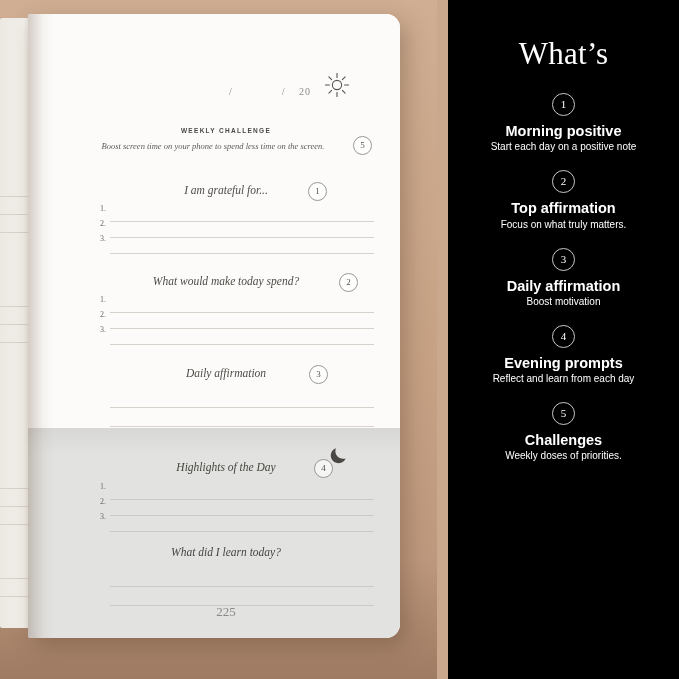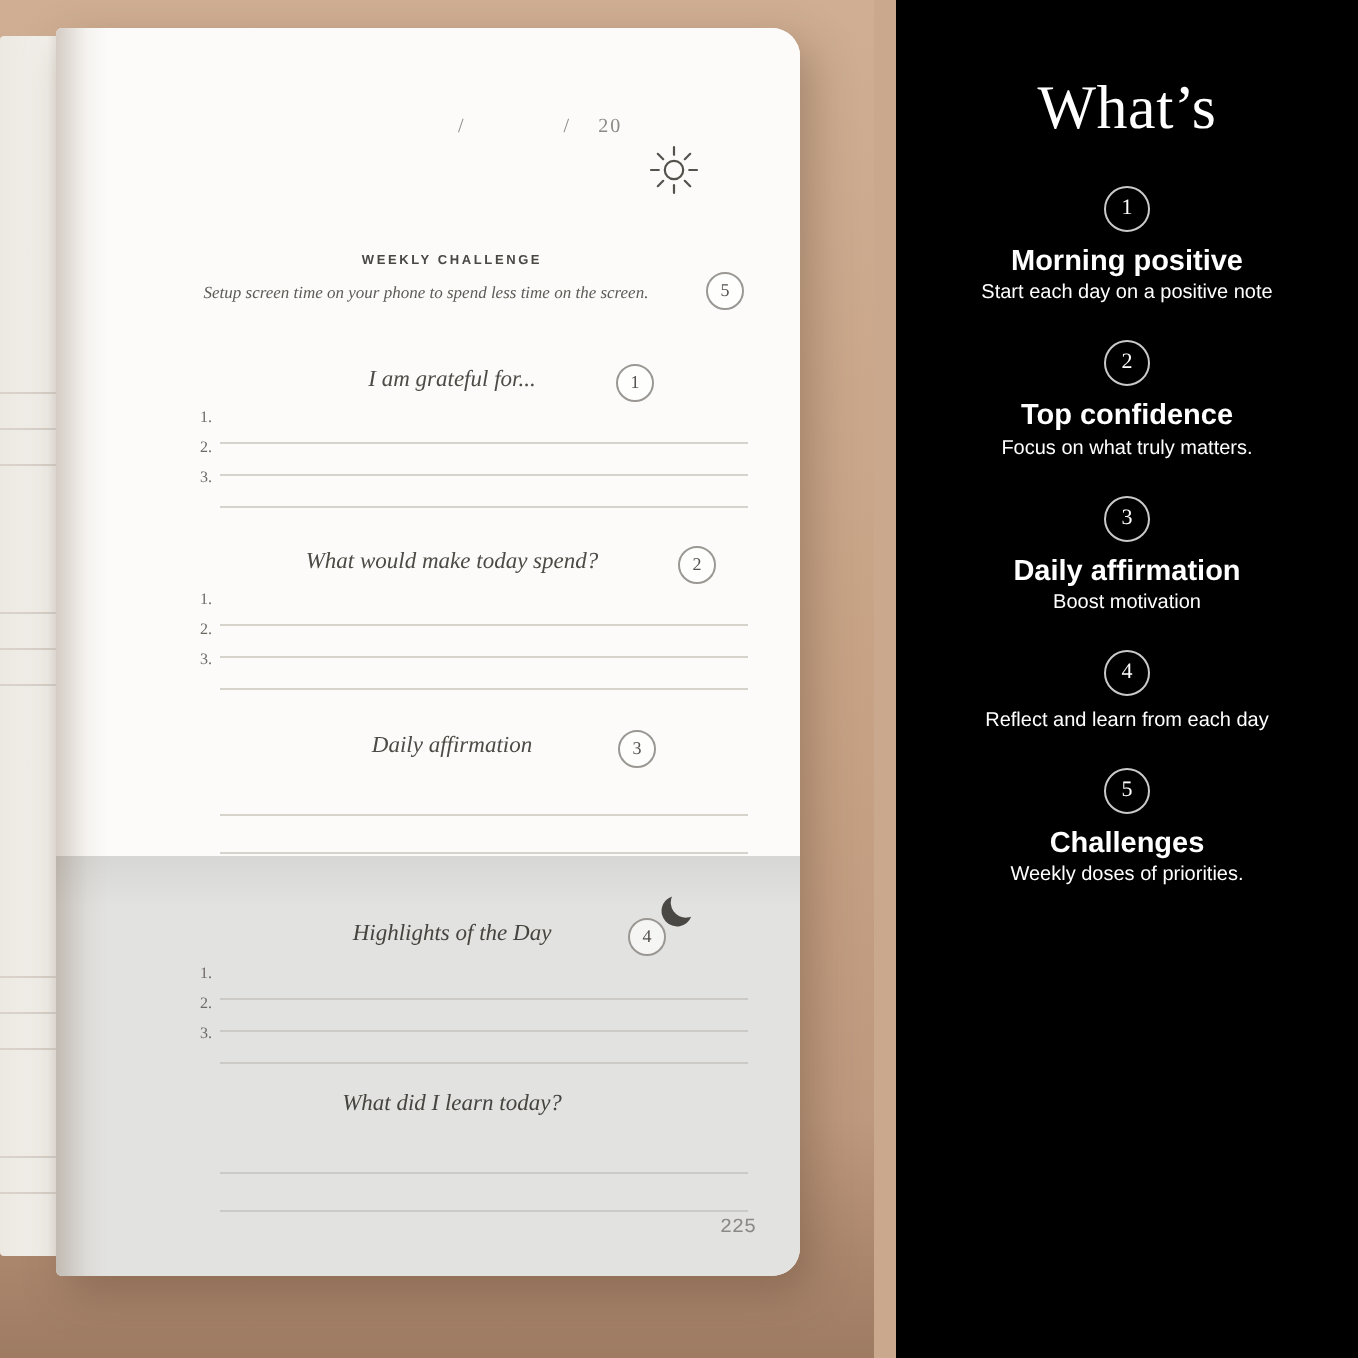--- a/index.html
+++ b/index.html
@@ -90,21 +90,21 @@
   }
 
   .sheet-inner {
     position: absolute;
     left: 46px; right: 22px; top: 0; bottom: 0;
   }
 
   
   .date-row {
     position: absolute;
-    top: 44px; left: 150px;
+    top: 72px; left: 150px;
     font-family: "Liberation Serif", serif;
     font-size: 10px;
     color: #8d8a86;
     letter-spacing: 1px;
   }
   .date-row span { margin: 0 5px; }
 
   
   .sun-icon {
     position: absolute;
@@ -185,23 +185,23 @@
   .plain-lines { position: absolute; left: 36px; right: 4px; }
   .plain-lines .line {
     height: 18px;
     border-bottom: 1px solid #d6d3cd;
   }
   .plain-lines.dark .line { border-bottom: 1px solid #cbcac6; }
 
   .page-number {
     position: absolute;
     bottom: 18px; left: 0; right: 0;
-    text-align: right;
-    font-family: Liberation Mono, monospace;
-    font-size: 10px;
+    text-align: center;
+    font-family: Liberation Serif, serif;
+    font-size: 13px;
     color: #8b8986;
   }
 
   
   .right-pane {
     position: absolute;
     right: 0; top: 0;
     width: 231px;
     height: 679px;
     background: #000;
@@ -292,21 +292,21 @@
             <line x1="21.1" y1="4.9" x2="18.4" y2="7.6"></line>
             <line x1="7.6" y1="18.4" x2="4.9" y2="21.1"></line>
           </g>
         </svg>
 
         <svg class="moon-icon" viewBox="0 0 22 22">
           <path d="M15.5 14.8A7.6 7.6 0 0 1 8.0 4.2a7.7 7.7 0 1 0 9.6 10.2 7.7 7.7 0 0 1-2.1 0.4z" fill="#4a4845"></path>
         </svg>
 
         <div class="wc-title">WEEKLY CHALLENGE</div>
-        <div class="wc-text">Setup screen time on your phone to spend less time on the screen.</div>
+        <div class="wc-text">Boost screen time on your phone to spend less time on the screen.</div>
         <div class="circle-num" style="top:122px; right:6px;">5</div>
 
         <div class="sec-head h1">I am grateful for...</div>
         <div class="circle-num" style="top:168px; left:234px;">1</div>
         <div class="numlist" style="top:190px;">1.</div>
         <div class="numlist" style="top:205px;">2.</div>
         <div class="numlist" style="top:220px;">3.</div>
         <div class="lines" style="top:192px;">
           <div class="line"></div>
             <div class="line"></div>
@@ -361,32 +361,33 @@
     <div class="ri-list">
 
       <div class="ri-item">
         <div class="ri-badge">1</div>
         <div class="ri-h">Morning positive</div>
         <div class="ri-b">Start each day on a positive note</div>
       </div>
 
       <div class="ri-item">
         <div class="ri-badge">2</div>
-        <div class="ri-h">Top confidence</div>
+        <div class="ri-h">Top affirmation</div>
         <div class="ri-b">Focus on what truly matters.</div>
       </div>
 
       <div class="ri-item">
         <div class="ri-badge">3</div>
         <div class="ri-h">Daily affirmation</div>
         <div class="ri-b">Boost motivation</div>
       </div>
 
       <div class="ri-item">
         <div class="ri-badge">4</div>
+        <div class="ri-h">Evening prompts</div>
         <div class="ri-b">Reflect and learn from each day</div>
       </div>
 
       <div class="ri-item">
         <div class="ri-badge">5</div>
         <div class="ri-h">Challenges</div>
         <div class="ri-b">Weekly doses of priorities.</div>
       </div>
 
     </div>

